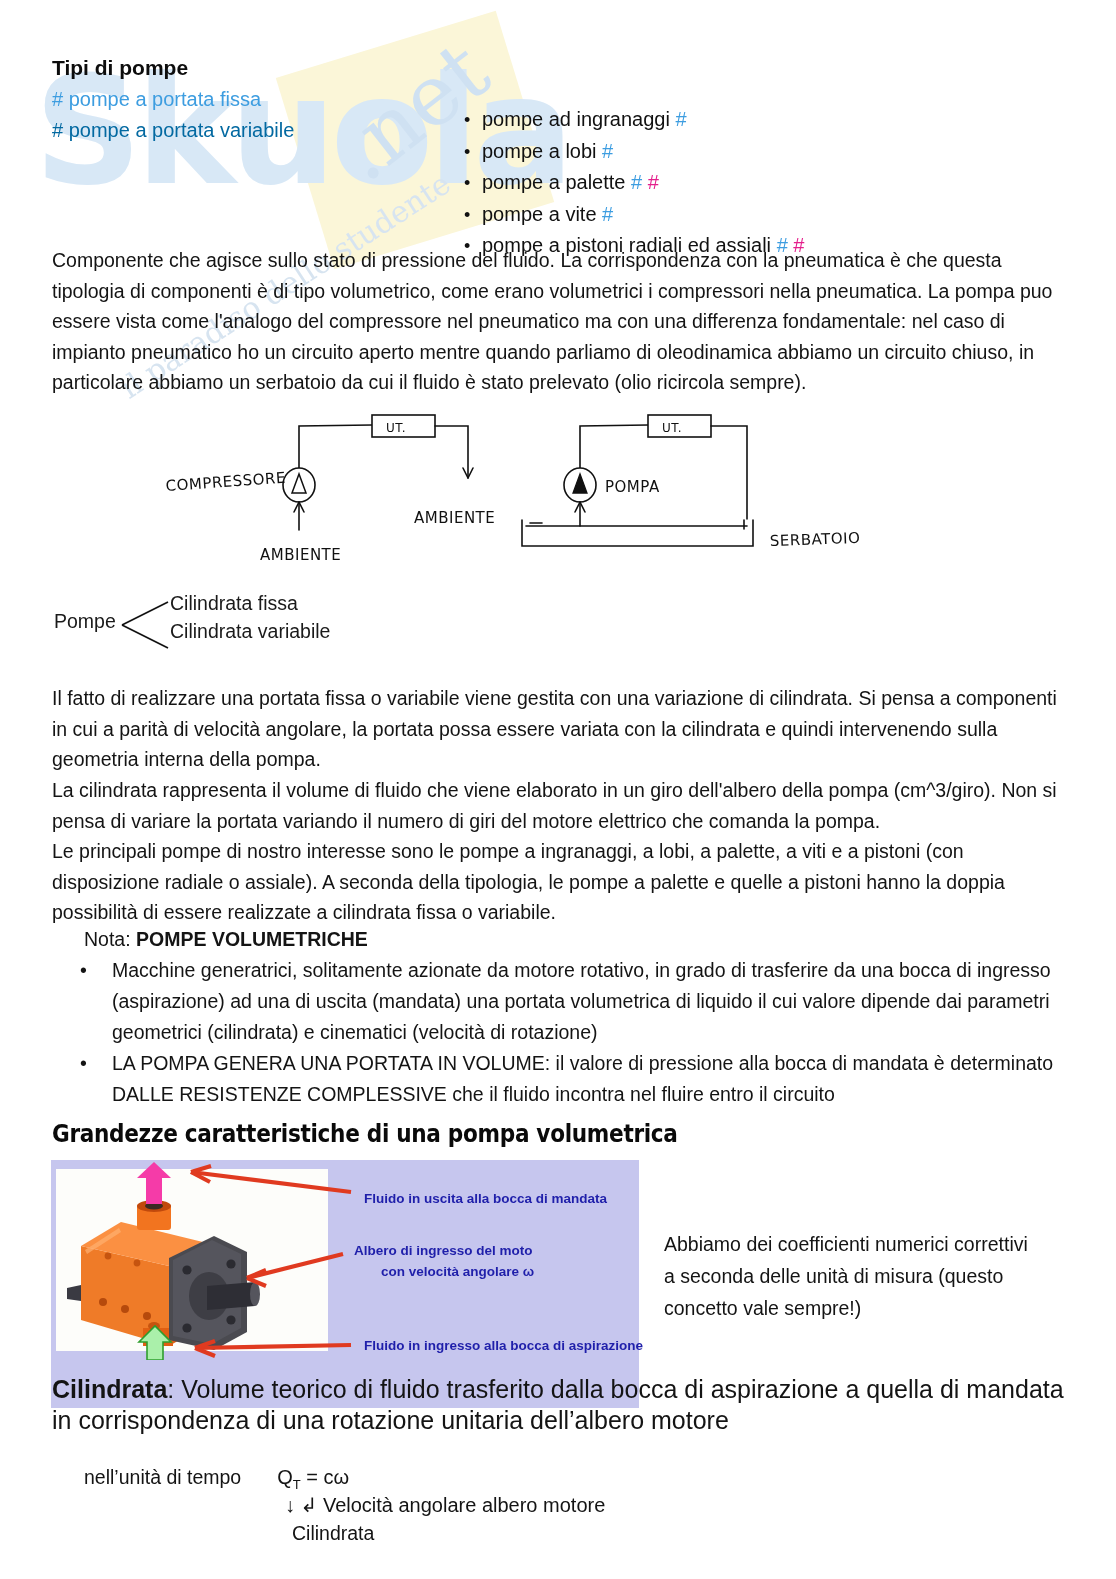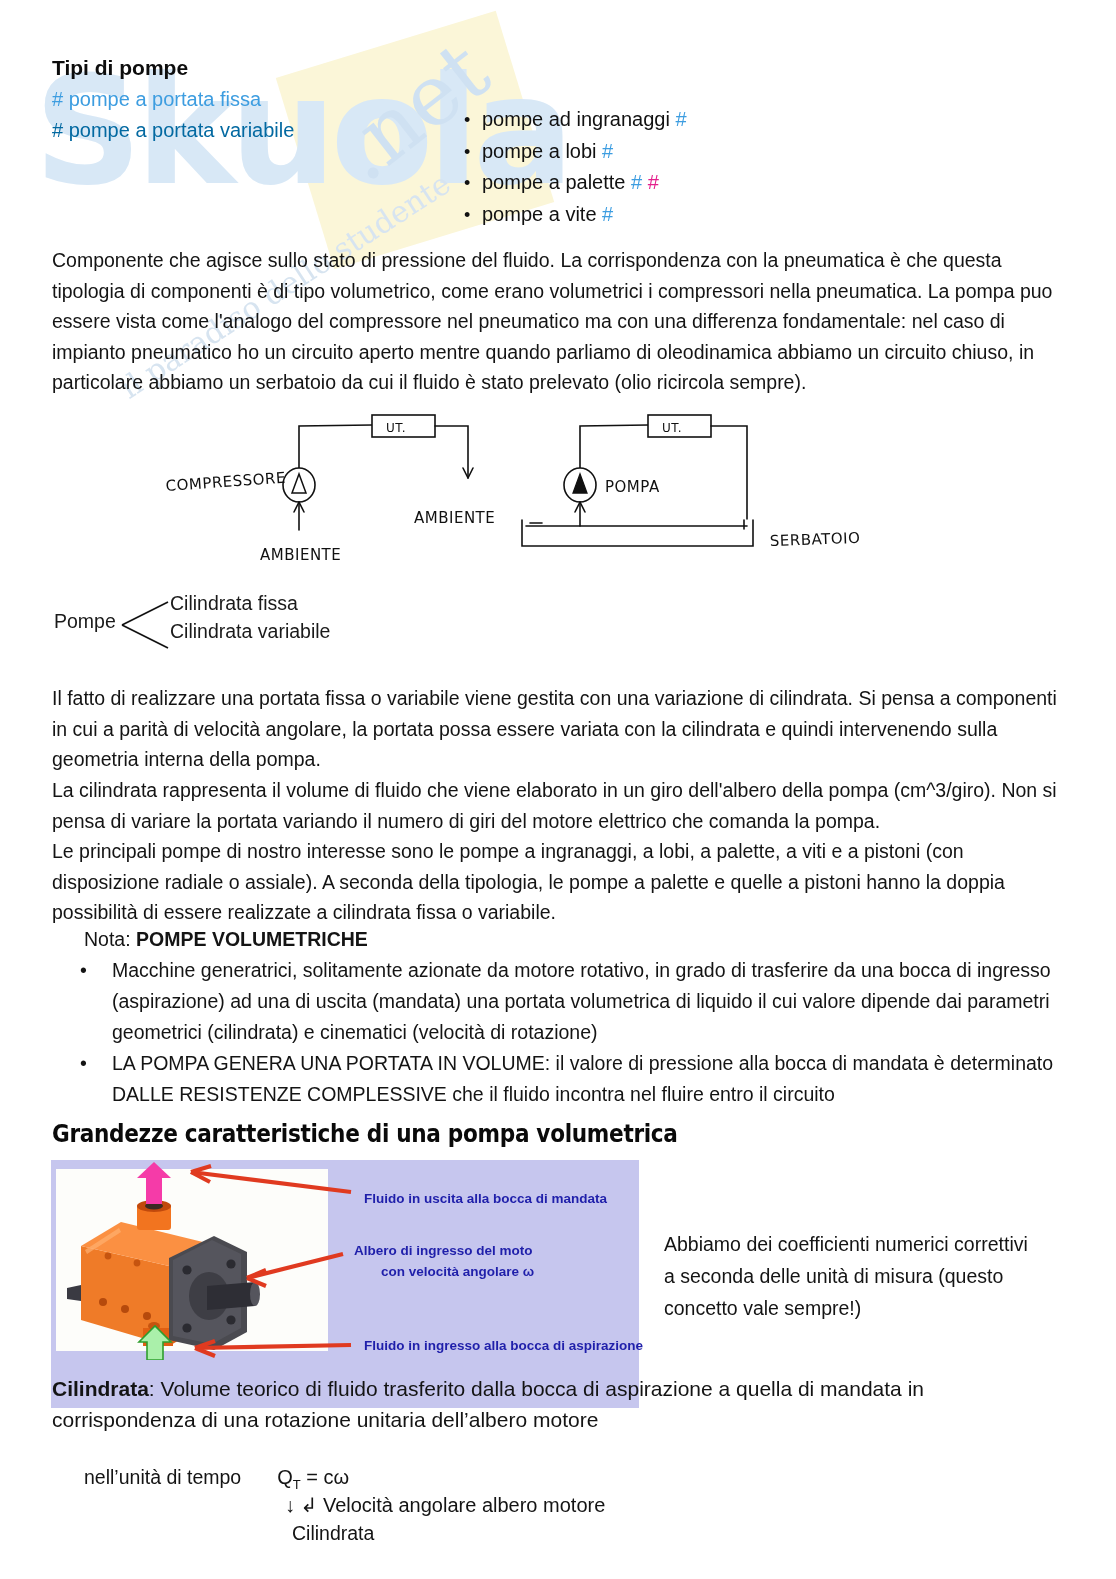--- a/index.html
+++ b/index.html
@@ -243,21 +243,21 @@
     font-size: 19.5px;
     line-height: 32px;
     color: #141414;
   }
 
   .defs {
     position: absolute;
     left: 52px;
     top: 1374px;
     width: 1016px;
-    font-size: 21px;
+    font-size: 25px;
     line-height: 30.5px;
     color: #141414;
   }
   .defs b { font-weight: bold; }
 
   .formula-row {
     position: absolute;
     left: 52px;
     top: 1466px;
     font-size: 19.5px;
@@ -300,20 +300,21 @@
 
     <div class="h-title">Tipi di pompe</div>
     <div class="hash-line l1"># pompe a portata fissa</div>
     <div class="hash-line l2"># pompe a portata variabile</div>
 
     <ul class="bullets">
       <li><span>pompe ad ingranaggi</span> <span class="tag-b">#</span></li>
       <li><span>pompe a lobi</span> <span class="tag-b">#</span></li>
       <li><span>pompe a palette</span> <span class="tag-b">#</span> <span class="tag-m">#</span></li>
       <li><span>pompe a vite</span> <span class="tag-b">#</span></li>
+      <li><span>pompe a pistoni radiali ed assiali</span> <span class="tag-b">#</span> <span class="tag-m">#</span></li>
     </ul>
 
     <div class="para" style="top:245px;">Componente che agisce sullo stato di pressione del fluido. La corrispondenza con la pneumatica è che questa tipologia di componenti è di tipo volumetrico, come erano volumetrici i compressori nella pneumatica. La pompa puo essere vista come l'analogo del compressore nel pneumatico ma con una differenza fondamentale: nel caso di impianto pneumatico ho un circuito aperto mentre quando parliamo di oleodinamica abbiamo un circuito chiuso, in particolare abbiamo un serbatoio da cui il fluido è stato prelevato (olio ricircola sempre).</div>
 
     <div class="circuit">
       <svg width="780" height="165" viewBox="0 0 780 165">
         <g fill="none" stroke="#111" stroke-width="1.6" stroke-linecap="round">
 
           <path d="M149 73 L149 28 L222 27"></path>
           <rect x="222" y="17" width="63" height="22" fill="#fff" stroke="#111" stroke-width="1.6"></rect>

